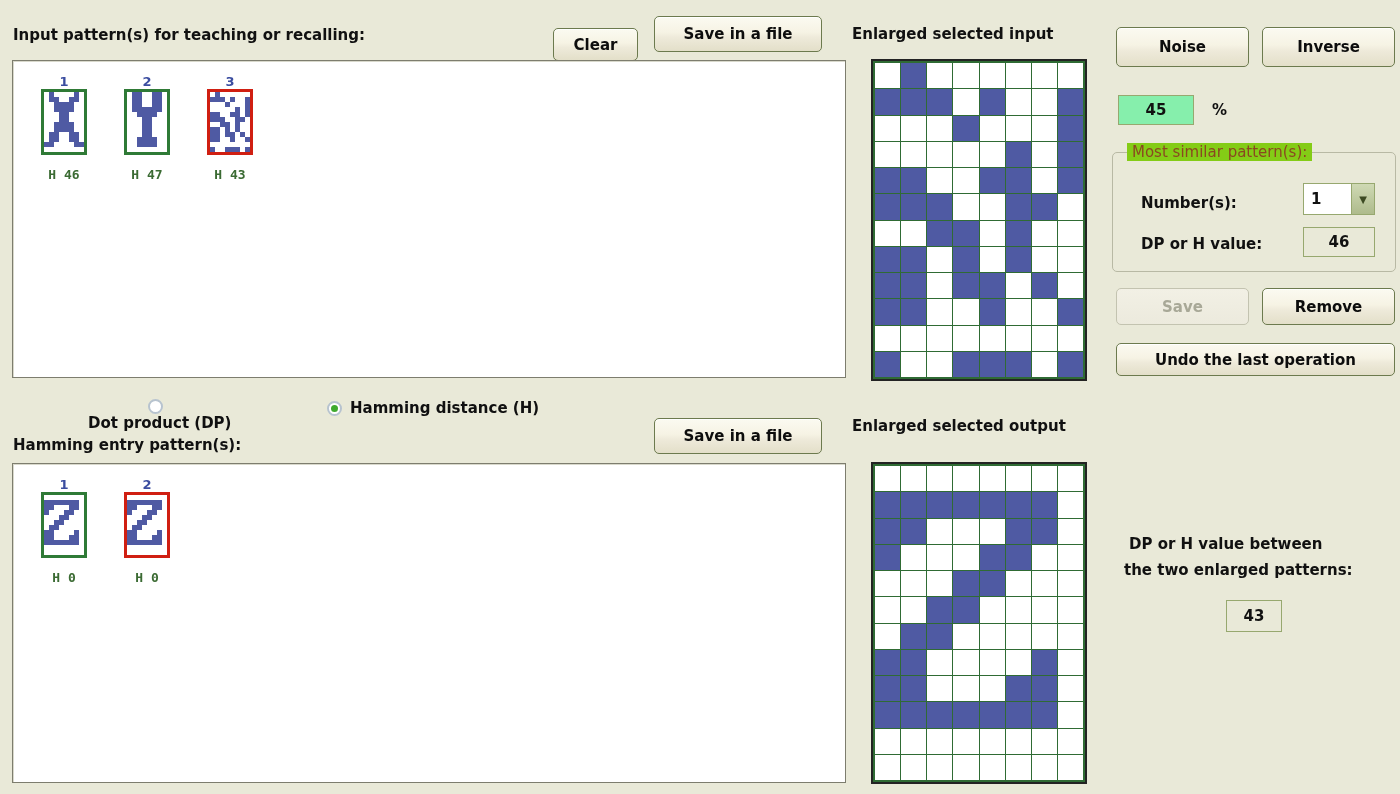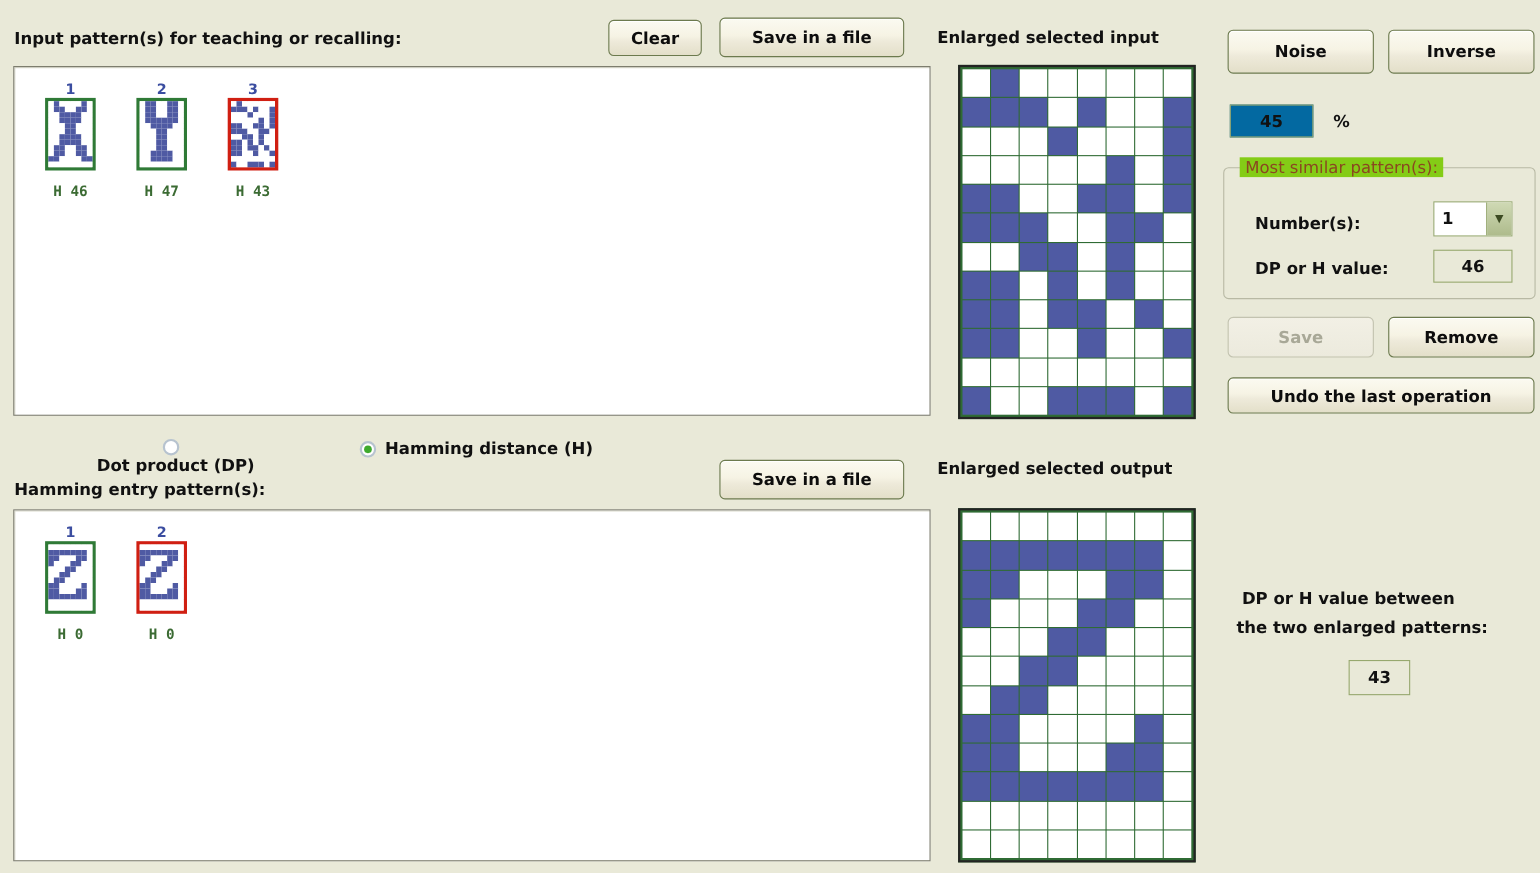--- a/index.html
+++ b/index.html
@@ -58,21 +58,21 @@
   
   .panel {
     background: #ffffff;
     border: 1px solid #7d7d6e;
     box-sizing: border-box;
     box-shadow: inset 1px 1px 0 #d9d9cc;
   }
 
   
   .field {
-    background: #0369a1;
+    background: #86efac;
     border: 1px solid #97a86f;
     box-sizing: border-box;
     display: flex;
     align-items: center;
     justify-content: center;
     font-family: "DejaVu Sans", sans-serif;
     font-weight: bold;
     font-size: 15px;
     color: #111;
   }
@@ -188,21 +188,21 @@
     line-height: 16px;
     margin-top: 12px;
     white-space: nowrap;
   }
 </style>
 </head>
 <body>
 
 <div class="lbl abs" style="left:13px; top:27px;">Input pattern(s) for teaching or recalling:</div>
 
-<div class="btn abs" style="left:553px; top:18px; width:85px; height:33px;">Clear</div>
+<div class="btn abs" style="left:553px; top:28px; width:85px; height:33px;">Clear</div>
 
 <div class="btn abs" style="left:654px; top:16px; width:168px; height:36px;">Save in a file</div>
 
 <div class="lbl abs" style="left:852px; top:26px;">Enlarged selected input</div>
 
 <div class="btn abs" style="left:1116px; top:27px; width:133px; height:40px;">Noise</div>
 
 <div class="btn abs" style="left:1262px; top:27px; width:133px; height:40px;">Inverse</div>
 
 <div class="field abs" style="left:1118px; top:95px; width:76px; height:30px;">45</div>

